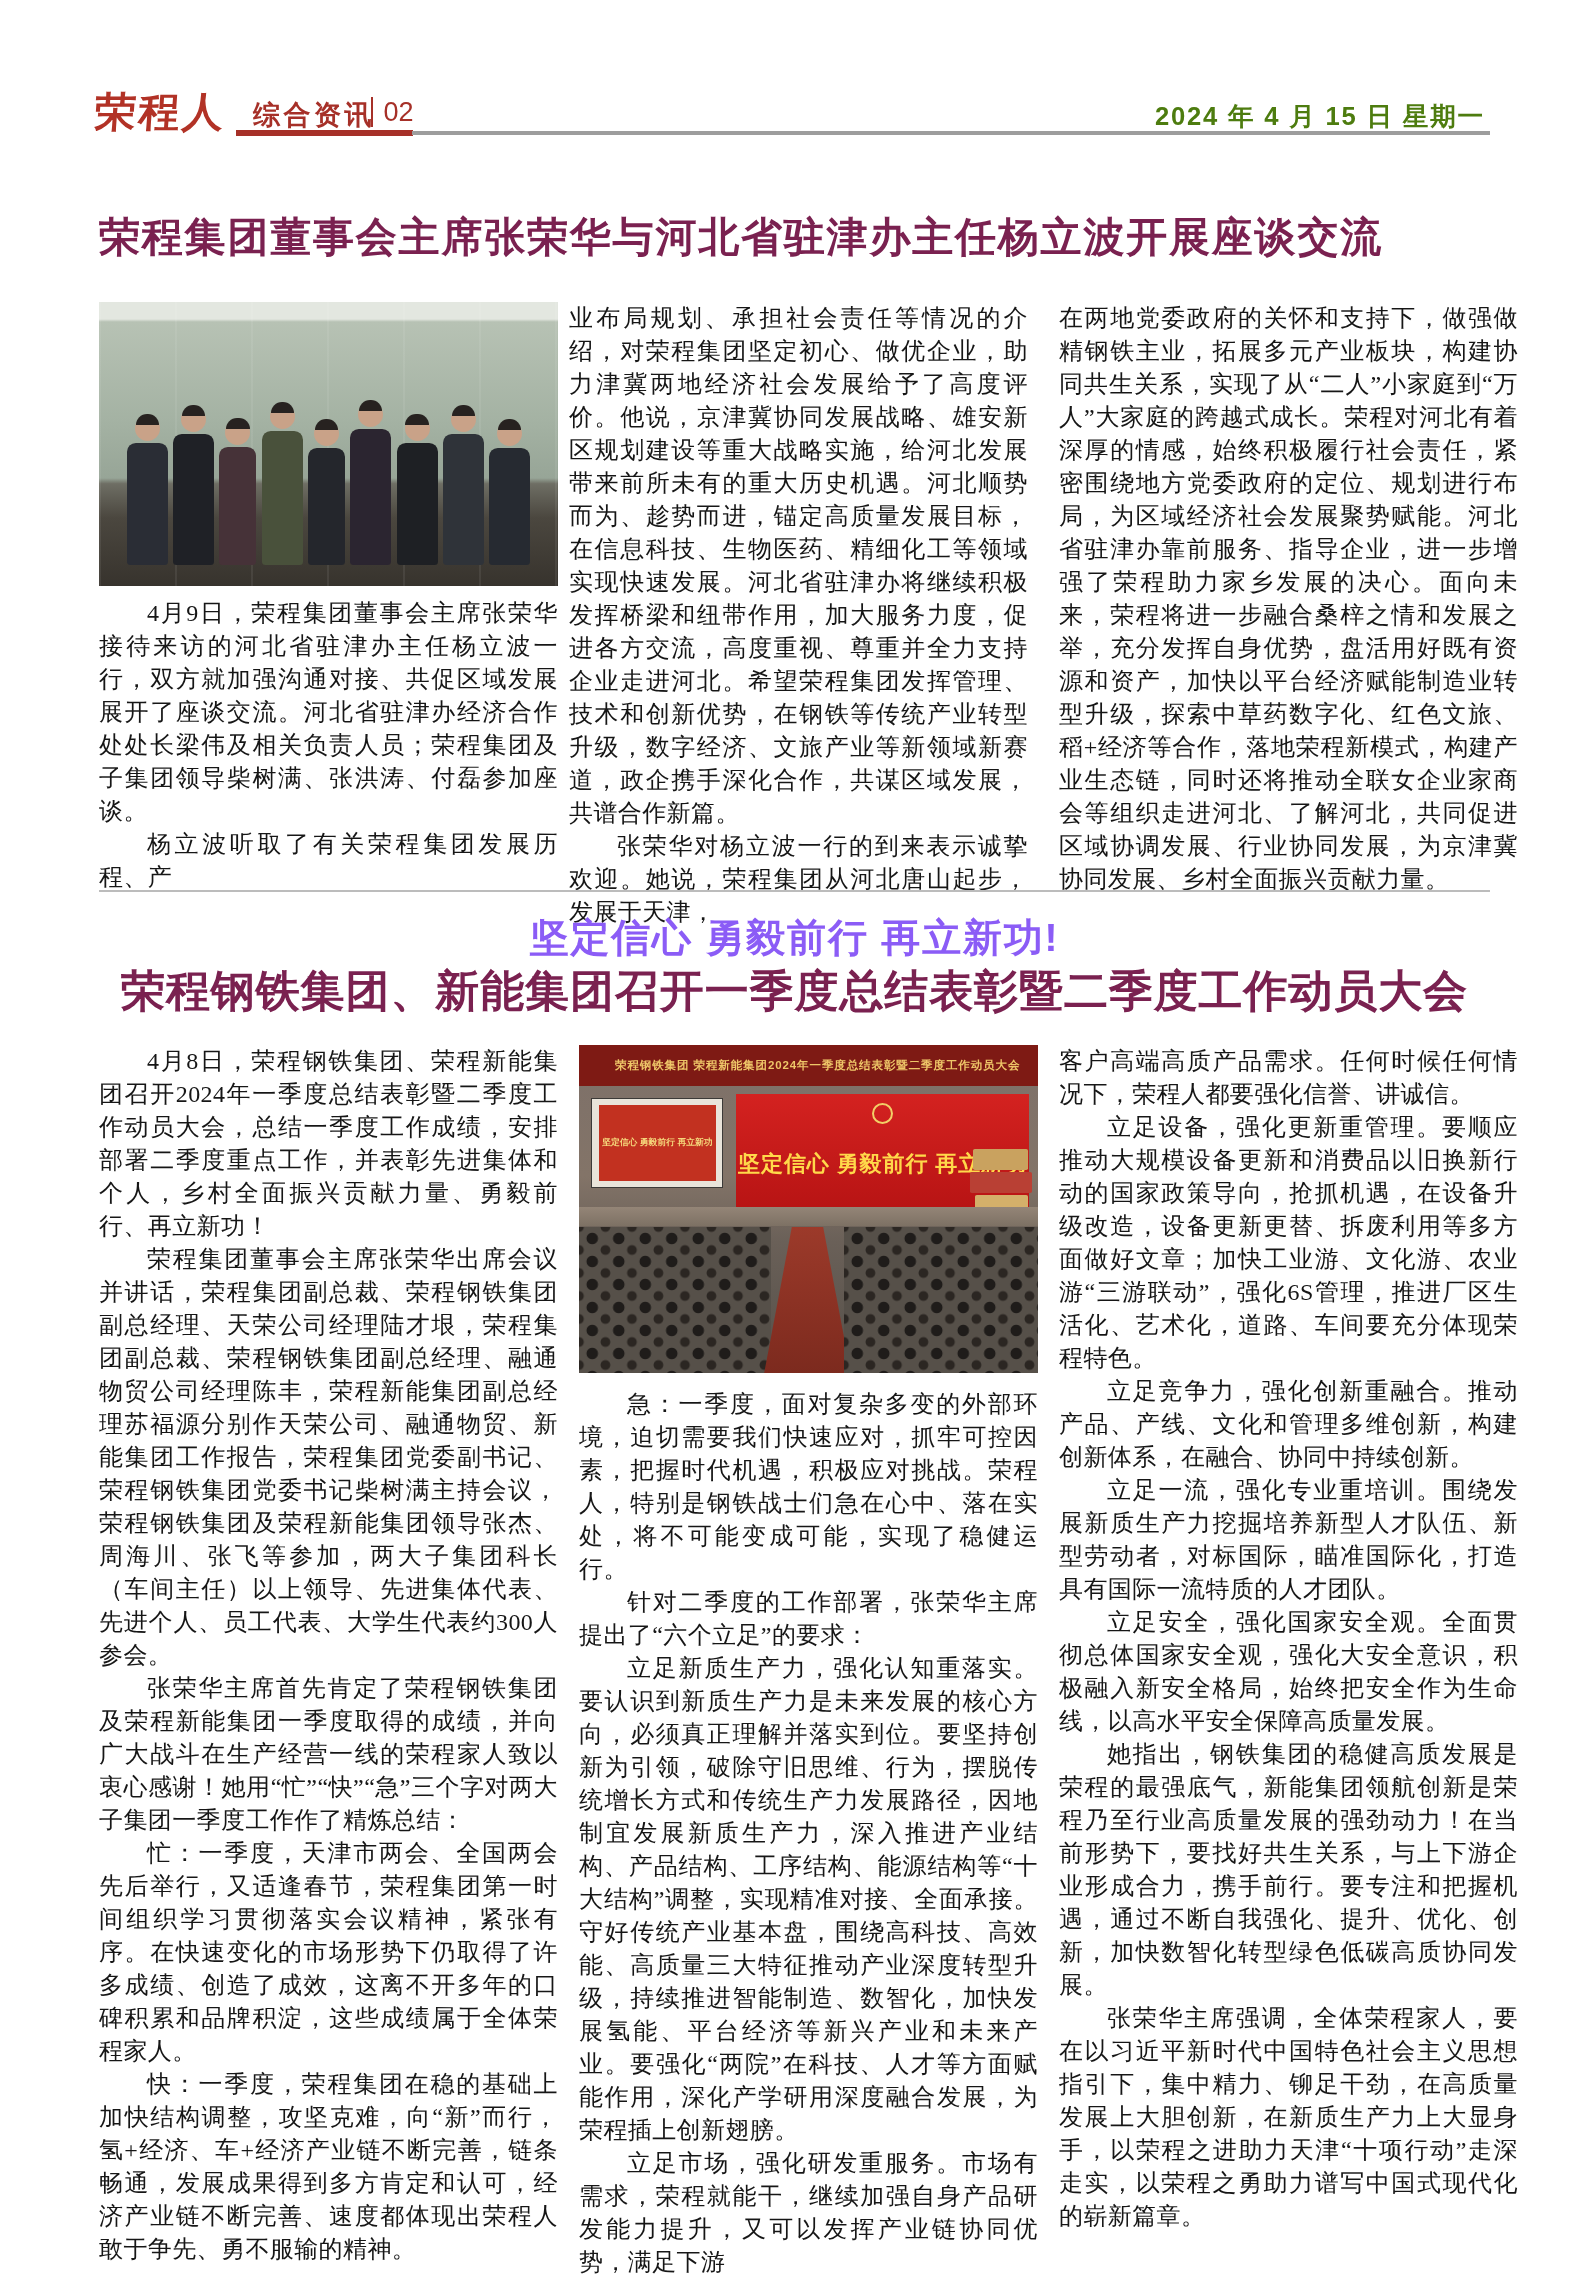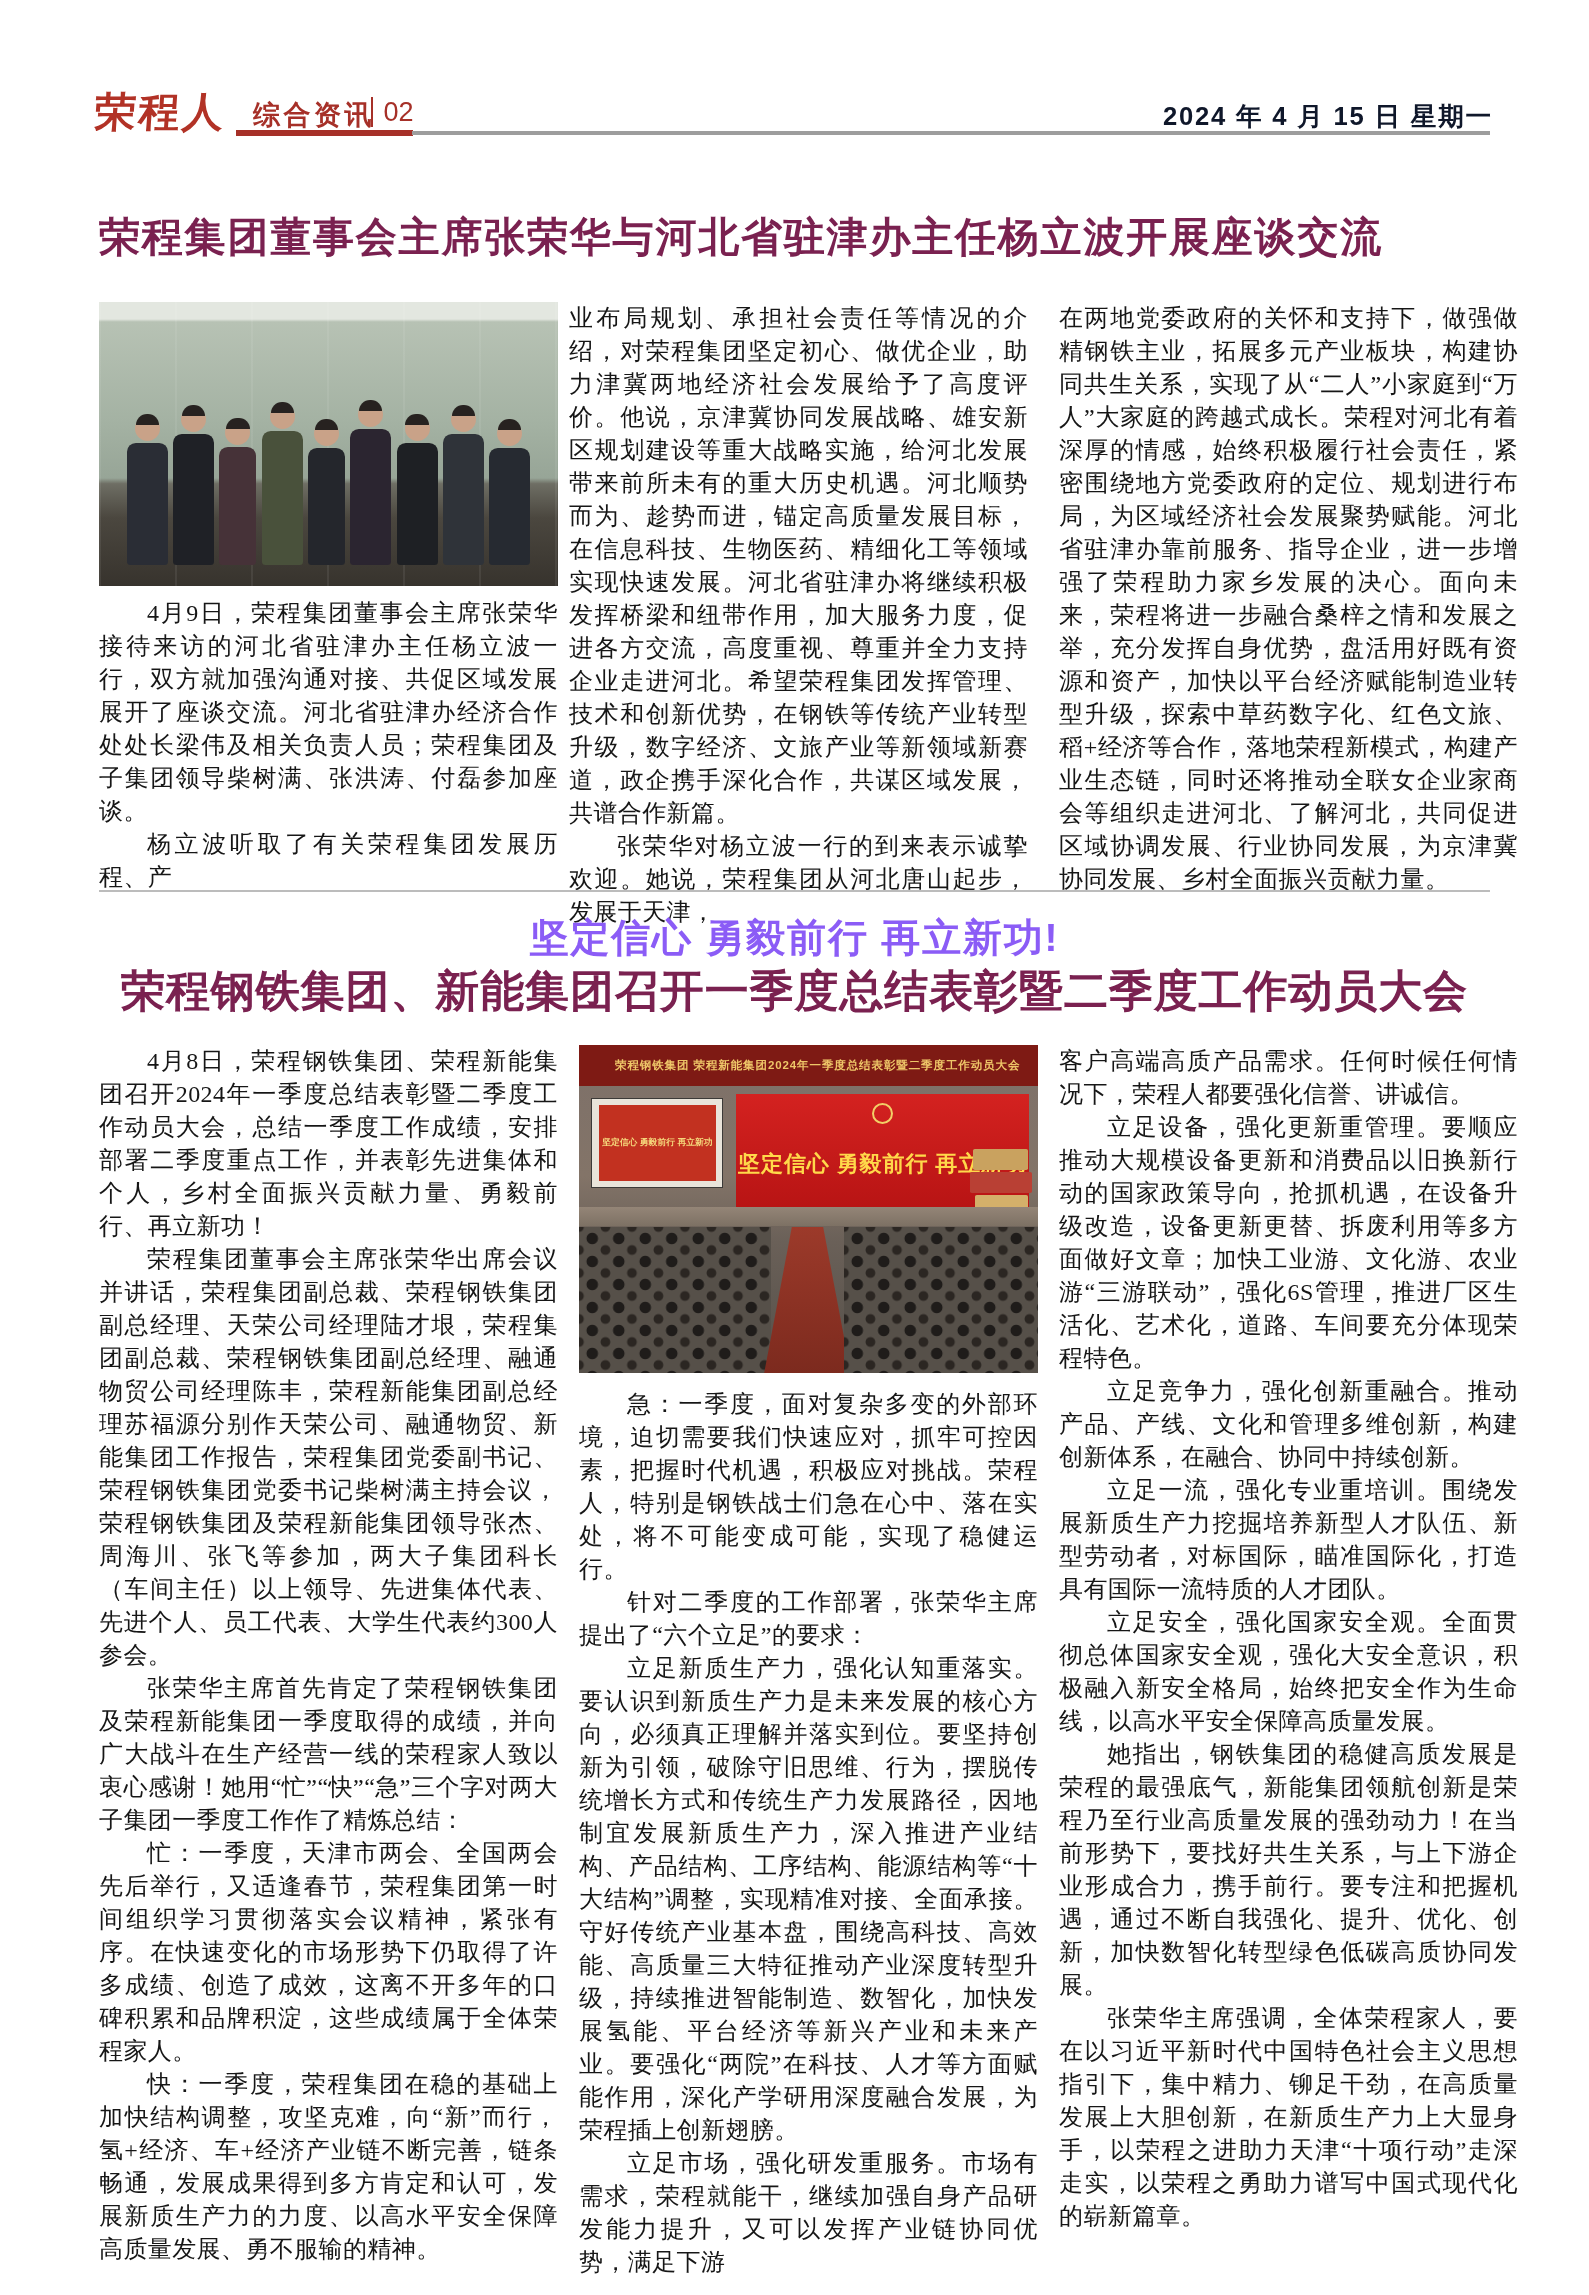--- a/index.html
+++ b/index.html
@@ -17,22 +17,22 @@
   .section-label{
     position:absolute;left:253px;top:97px;font-size:27px;font-weight:bold;
     color:#a63028;font-family:"Liberation Sans",sans-serif;letter-spacing:3.5px;
   }
   .page-number{
     position:absolute;left:371px;top:97px;font-size:27px;color:#a63028;
     font-family:"Liberation Sans",sans-serif;border-left:2.6px solid #a63028;
     padding-left:10.6px;line-height:30px;
   }
   .issue-date{
-    position:absolute;right:96px;top:99px;font-size:25.6px;font-weight:bold;
-    color:#0f172a;font-family:"Liberation Sans",sans-serif;letter-spacing:1.8px;
+    position:absolute;right:104px;top:99px;font-size:25.6px;font-weight:bold;
+    color:#4d7c0f;font-family:"Liberation Sans",sans-serif;letter-spacing:1.8px;
   }
   .rule-red{position:absolute;left:236px;top:130px;width:177px;height:6.2px;background:#a63028;}
   .rule-gray{position:absolute;left:412px;top:131px;width:1078px;height:4.4px;background:#9d9d9d;}
 
   
   .a1-title{
     position:absolute;left:99px;top:210px;width:1391px;
     font-size:41px;font-weight:bold;color:#7a2150;
     font-family:"Liberation Sans",sans-serif;letter-spacing:1.8px;
   }
@@ -228,21 +228,21 @@
   <div class="p2-audience p2-aud-left"></div>
   <div class="p2-carpet"></div>
   <div class="p2-audience p2-aud-right"></div>
 </div>
 
 <div class="col a2-col1">
     <p class="para">4月8日，荣程钢铁集团、荣程新能集团召开2024年一季度总结表彰暨二季度工作动员大会，总结一季度工作成绩，安排部署二季度重点工作，并表彰先进集体和个人，乡村全面振兴贡献力量、勇毅前行、再立新功！</p>
     <p class="para">荣程集团董事会主席张荣华出席会议并讲话，荣程集团副总裁、荣程钢铁集团副总经理、天荣公司经理陆才垠，荣程集团副总裁、荣程钢铁集团副总经理、融通物贸公司经理陈丰，荣程新能集团副总经理苏福源分别作天荣公司、融通物贸、新能集团工作报告，荣程集团党委副书记、荣程钢铁集团党委书记柴树满主持会议，荣程钢铁集团及荣程新能集团领导张杰、周海川、张飞等参加，两大子集团科长（车间主任）以上领导、先进集体代表、先进个人、员工代表、大学生代表约300人参会。</p>
     <p class="para">张荣华主席首先肯定了荣程钢铁集团及荣程新能集团一季度取得的成绩，并向广大战斗在生产经营一线的荣程家人致以衷心感谢！她用“忙”“快”“急”三个字对两大子集团一季度工作作了精炼总结：</p>
     <p class="para">忙：一季度，天津市两会、全国两会先后举行，又适逢春节，荣程集团第一时间组织学习贯彻落实会议精神，紧张有序。在快速变化的市场形势下仍取得了许多成绩、创造了成效，这离不开多年的口碑积累和品牌积淀，这些成绩属于全体荣程家人。</p>
-    <p class="para">快：一季度，荣程集团在稳的基础上加快结构调整，攻坚克难，向“新”而行，氢+经济、车+经济产业链不断完善，链条畅通，发展成果得到多方肯定和认可，发展新质生产力的力度、以高水平安全保障高质量发展、勇不服输的精神。</p>
+    <p class="para">快：一季度，荣程集团在稳的基础上加快结构调整，攻坚克难，向“新”而行，氢+经济、车+经济产业链不断完善，链条畅通，发展成果得到多方肯定和认可，经济产业链不断完善、速度都体现出荣程人敢于争先、勇不服输的精神。</p>
   </div>
 <div class="col a2-col2">
     <p class="para">急：一季度，面对复杂多变的外部环境，迫切需要我们快速应对，抓牢可控因素，把握时代机遇，积极应对挑战。荣程人，特别是钢铁战士们急在心中、落在实处，将不可能变成可能，实现了稳健运行。</p>
     <p class="para">针对二季度的工作部署，张荣华主席提出了“六个立足”的要求：</p>
     <p class="para">立足新质生产力，强化认知重落实。要认识到新质生产力是未来发展的核心方向，必须真正理解并落实到位。要坚持创新为引领，破除守旧思维、行为，摆脱传统增长方式和传统生产力发展路径，因地制宜发展新质生产力，深入推进产业结构、产品结构、工序结构、能源结构等“十大结构”调整，实现精准对接、全面承接。守好传统产业基本盘，围绕高科技、高效能、高质量三大特征推动产业深度转型升级，持续推进智能制造、数智化，加快发展氢能、平台经济等新兴产业和未来产业。要强化“两院”在科技、人才等方面赋能作用，深化产学研用深度融合发展，为荣程插上创新翅膀。</p>
     <p class="para">立足市场，强化研发重服务。市场有需求，荣程就能干，继续加强自身产品研发能力提升，又可以发挥产业链协同优势，满足下游</p>
   </div>
 <div class="col a2-col3">
     <p class="para cont">客户高端高质产品需求。任何时候任何情况下，荣程人都要强化信誉、讲诚信。</p>
     <p class="para">立足设备，强化更新重管理。要顺应推动大规模设备更新和消费品以旧换新行动的国家政策导向，抢抓机遇，在设备升级改造，设备更新更替、拆废利用等多方面做好文章；加快工业游、文化游、农业游“三游联动”，强化6S管理，推进厂区生活化、艺术化，道路、车间要充分体现荣程特色。</p>

